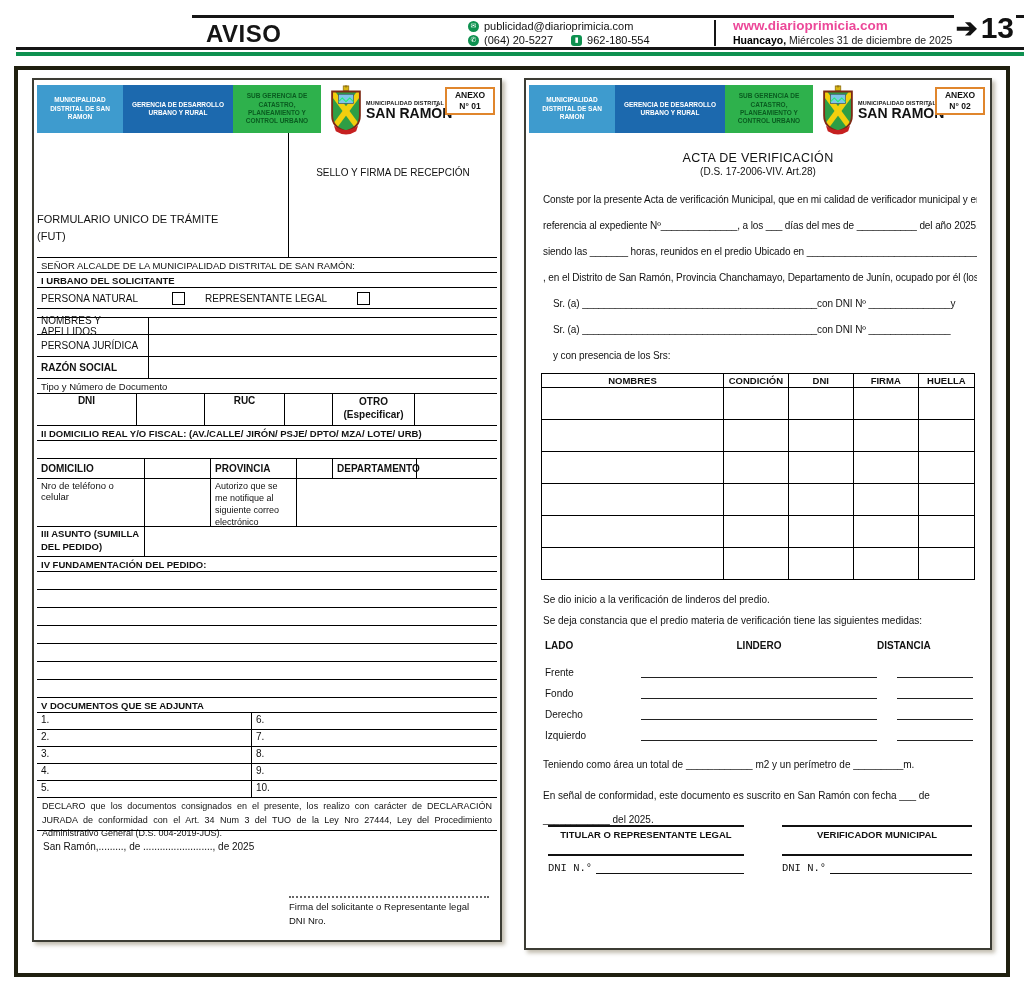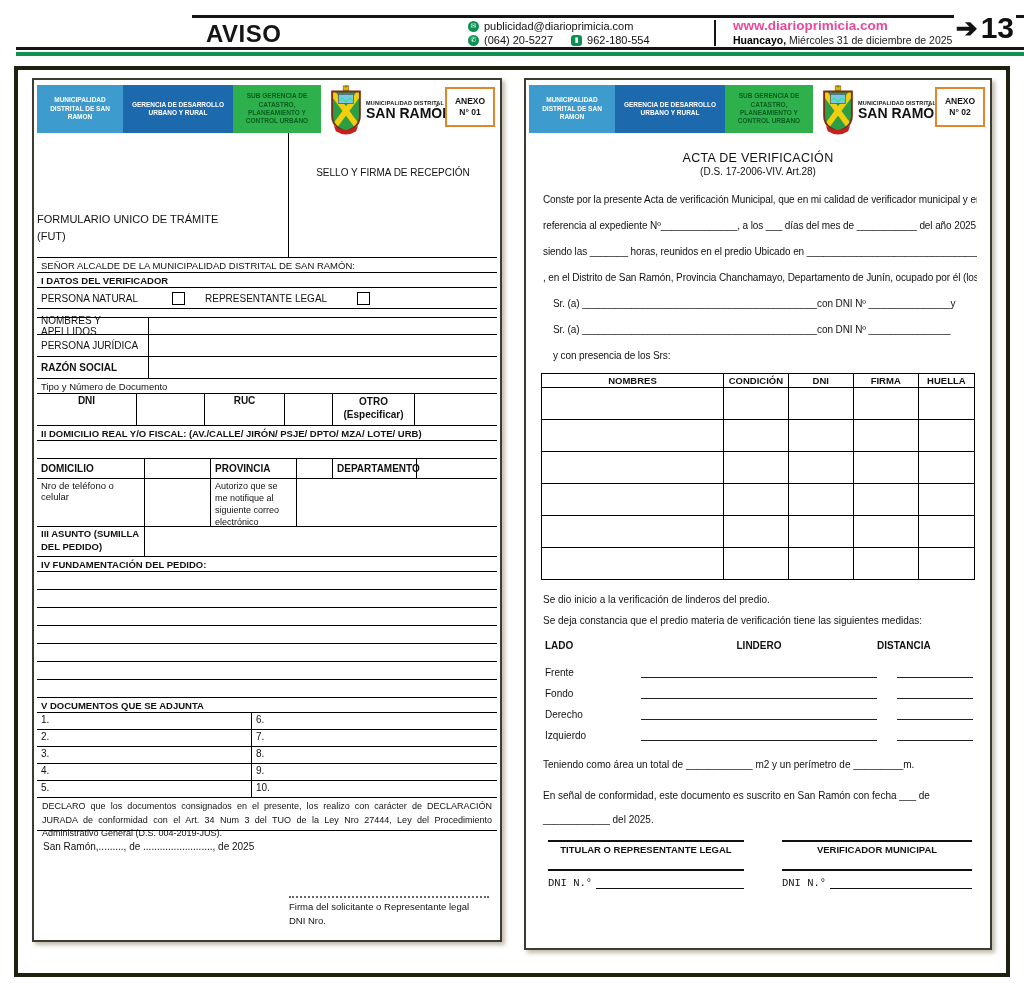--- a/index.html
+++ b/index.html
@@ -35,21 +35,21 @@
 
   
   .org-row{display:flex;align-items:flex-start;position:relative;z-index:1;margin-top:2px;}
   .ob{color:#fff;font-size:6.5px;font-weight:700;text-align:center;display:flex;align-items:center;justify-content:center;line-height:1.3;height:48px;box-sizing:border-box;padding:2px 3px;}
   .ob1{background:#3e9bce;width:86px;}
   .ob2{background:#1c69ae;width:110px;}
   .ob3{background:#2eb14c;color:#0a5c20;width:88px;}
   .crest-block{display:flex;align-items:center;margin-left:8px;gap:3px;}
   .muni-small{font-size:5.5px;font-weight:700;letter-spacing:.2px;}
   .muni-big{font-size:14px;font-weight:800;line-height:1.05;}
-  .anexo{position:absolute;right:2px;top:2px;width:50px;height:40px;border:2px solid #e0862c;display:flex;flex-direction:column;align-items:center;justify-content:center;font-size:8.5px;font-weight:800;line-height:1.3;background:#fff;z-index:2;box-sizing:border-box;}
+  .anexo{position:absolute;right:2px;top:2px;width:50px;height:28px;border:2px solid #e0862c;display:flex;flex-direction:column;align-items:center;justify-content:center;font-size:8.5px;font-weight:800;line-height:1.3;background:#fff;z-index:2;box-sizing:border-box;}
 
   
   .fut-top{position:relative;height:172px;}
   .fut-divider{position:absolute;left:251px;top:0;bottom:0;width:1px;background:#000;z-index:0;}
   .sello{position:absolute;left:252px;right:0;top:82px;text-align:center;font-size:10px;}
   .fut-title{position:absolute;left:0;width:250px;top:126px;text-align:left;font-size:11px;line-height:1.5;}
   .row{border-top:1px solid #000;display:flex;align-items:stretch;font-size:10px;box-sizing:border-box;}
   .row .cell{border-right:1px solid #000;display:flex;align-items:center;padding:1px 4px;box-sizing:border-box;}
   .row .cell:last-child{border-right:none;}
   .row .fill{flex:1;}
@@ -77,21 +77,21 @@
   .note{margin:0 10px 0 14px;font-size:10px;}
   .medidas{margin:14px 14px 0 16px;font-size:10px;}
   .mhead{display:flex;font-weight:700;margin-bottom:6px;}
   .mh-lado{width:96px;}
   .mh-lin{flex:1;text-align:center;}
   .mh-dis{width:96px;text-align:left;}
   .mrow{display:flex;align-items:flex-end;height:21px;}
   .m-label{width:96px;}
   .m-line1{flex:1;border-bottom:1.5px solid #222;margin-right:20px;height:1px;}
   .m-line2{width:76px;border-bottom:1.5px solid #222;height:1px;}
-  .sig-row{position:absolute;left:22px;right:18px;bottom:59px;display:flex;justify-content:space-between;}
+  .sig-row{position:absolute;left:22px;right:18px;bottom:74px;display:flex;justify-content:space-between;}
   .sig{width:196px;}
   .sig-line{border-top:2px solid #111;}
   .sig-label{text-align:center;font-size:9.5px;font-weight:700;margin:2px 0 14px;}
   .dni-row{display:flex;align-items:flex-end;border-top:2px solid #111;padding-top:6px;}
   .dni-txt{font-family:"Liberation Mono",monospace;font-size:10.5px;}
   .dni-line{flex:1;border-bottom:1.5px solid #111;height:1px;margin-left:4px;}
 </style>
 </head>
 <body>
 
@@ -163,21 +163,21 @@
           <span>N° 01</span>
         </div>
         <div class="sello">SELLO Y FIRMA DE RECEPCIÓN</div>
         <div class="fut-title">
           <div>FORMULARIO UNICO DE TRÁMITE</div>
           <div>(FUT)</div>
         </div>
       </div>
 
       <div class="row trow" style="height:15px;font-size:9.5px;">SEÑOR ALCALDE DE LA MUNICIPALIDAD DISTRITAL DE SAN RAMÓN:</div>
-      <div class="row trow b" style="height:15px;font-size:9.5px;">I DATOS DEL VERIFICADOR</div>
+      <div class="row trow b" style="height:15px;font-size:9.5px;">I URBANO DEL SOLICITANTE</div>
 
       <div class="row trow" style="height:21px;">
         <span>PERSONA NATURAL</span>
         <span class="chk" style="margin-left:34px;"></span>
         <span style="margin-left:20px;">REPRESENTANTE LEGAL</span>
         <span class="chk" style="margin-left:30px;"></span>
       </div>
       <div class="row" style="height:9px;"></div>
 
       <div class="row" style="height:17px;">

